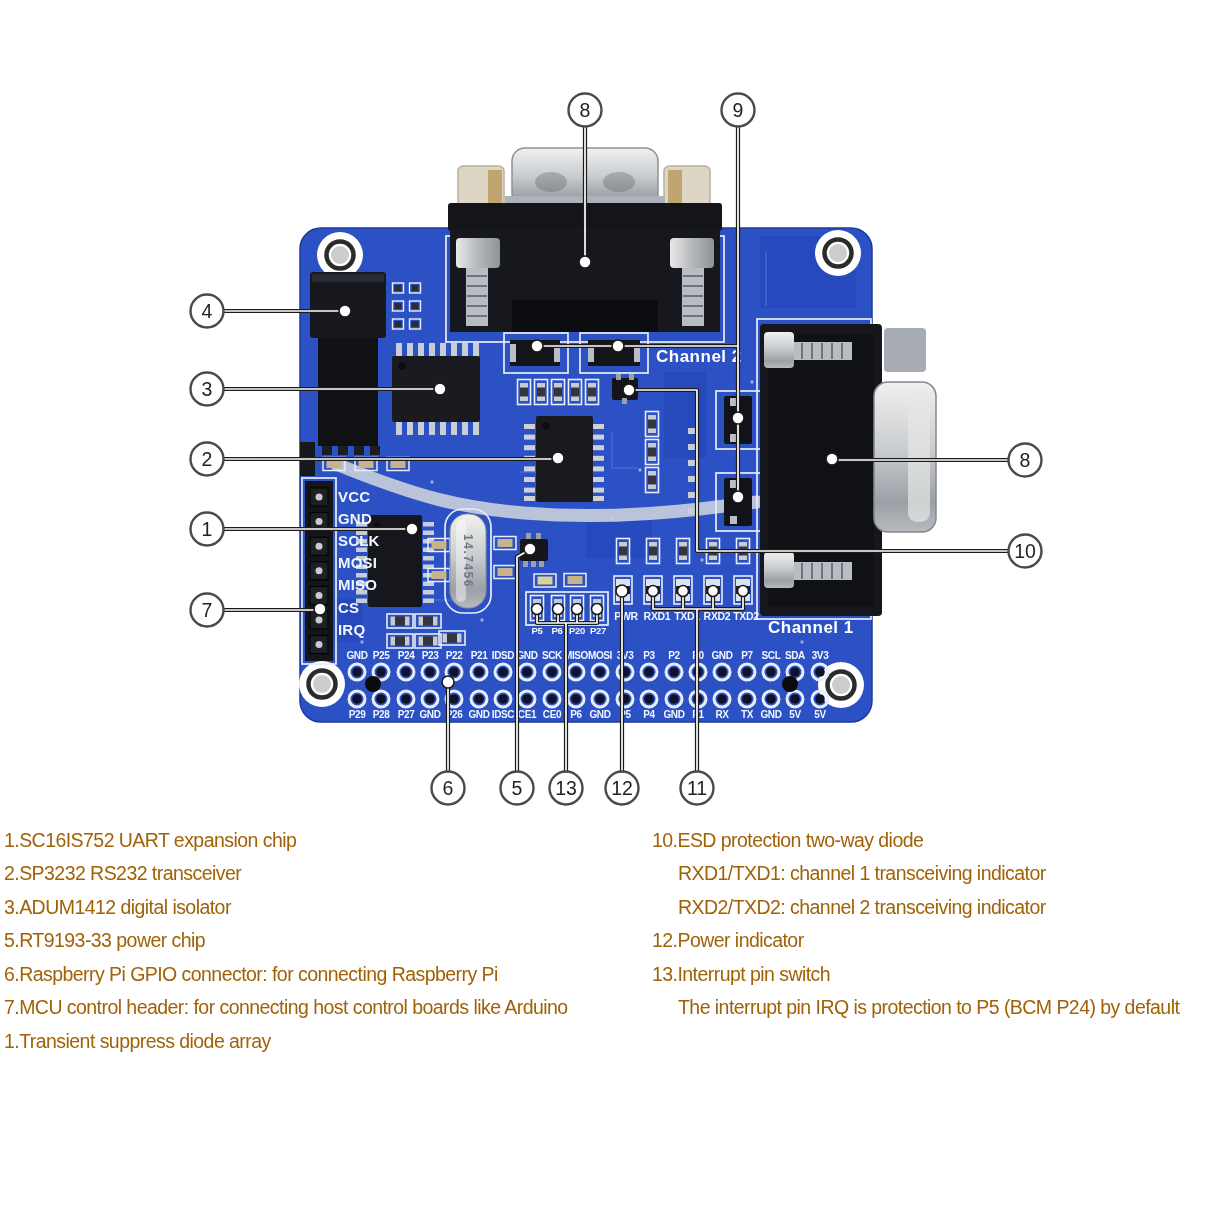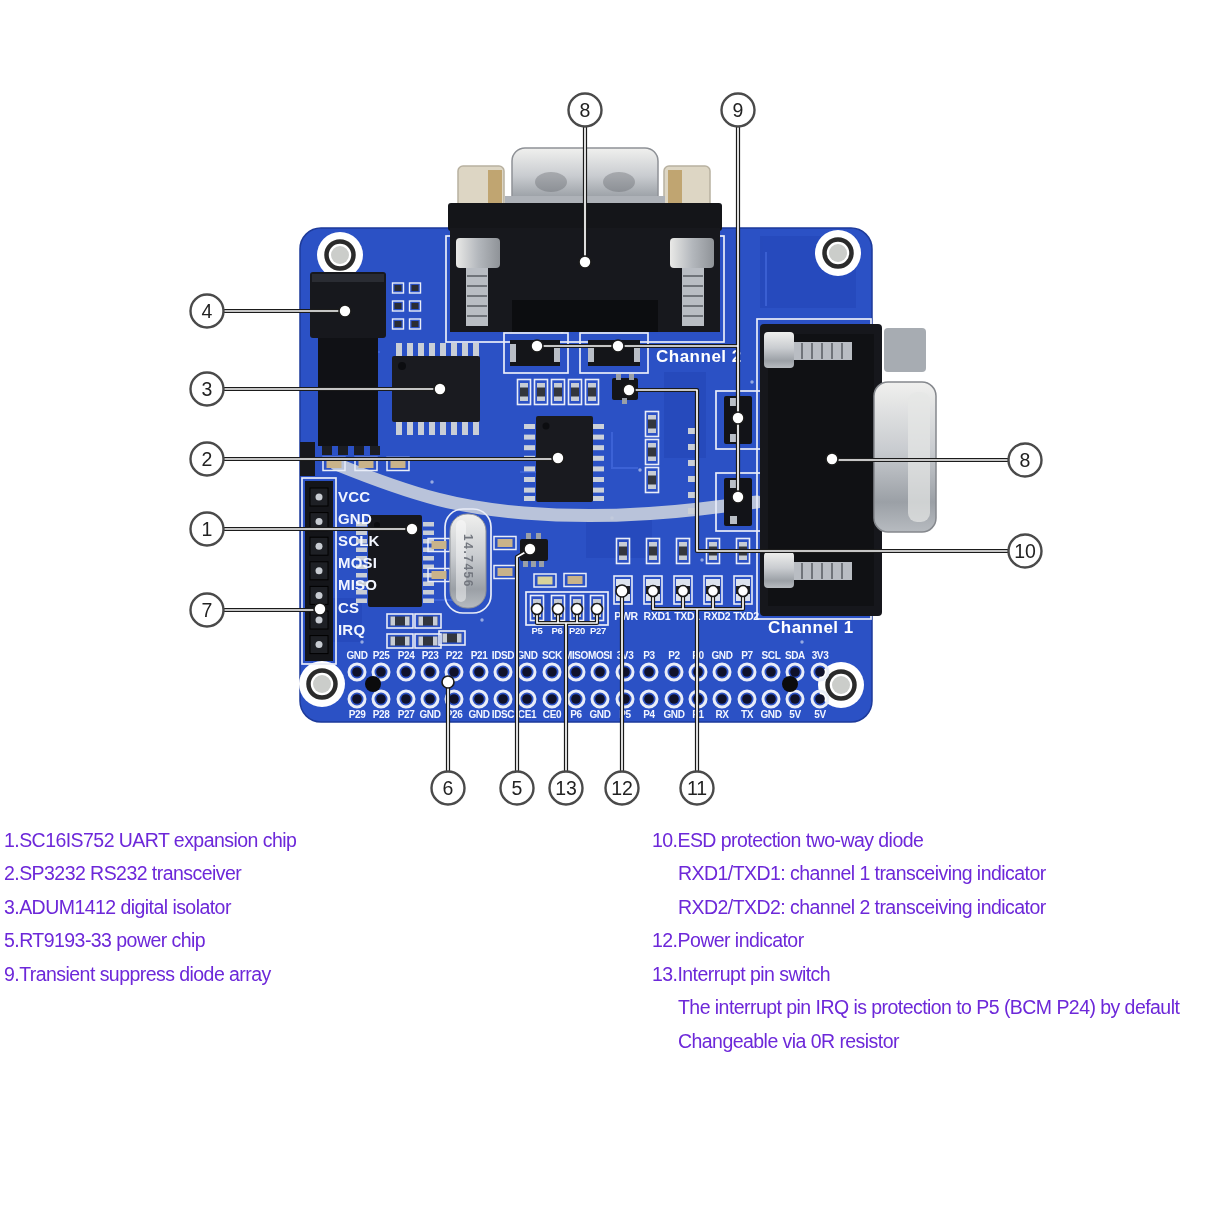--- a/index.html
+++ b/index.html
@@ -13,21 +13,21 @@
   .st{font:700 9.5px "Liberation Sans",sans-serif;fill:#f2f6ff;text-anchor:middle;letter-spacing:-0.3px;}
   .cht{font:700 17px "Liberation Sans",sans-serif;fill:#ffffff;letter-spacing:0.5px;}
   .xt{font:600 12px "Liberation Sans",sans-serif;fill:#73777f;text-anchor:middle;letter-spacing:1.5px;}
   .co{font:400 19.5px "Liberation Sans",sans-serif;fill:#222;text-anchor:middle;}
   .cc{fill:#fff;stroke:#4a4a4a;stroke-width:2.4;}
   .lk{stroke:#1b1b1b;stroke-width:4.2;fill:none;stroke-linecap:round;stroke-linejoin:round;}
   .lw{stroke:#ffffff;stroke-width:1.7;fill:none;stroke-linecap:round;stroke-linejoin:round;}
   .ld{fill:#ffffff;stroke:#1b1b1b;stroke-width:1.6;}
   .silk{fill:none;stroke:#e9edf8;stroke-width:1.7;}
   
-  .legend-col{position:absolute;top:824px;color:#6d28d9;font-size:19.5px;letter-spacing:-0.55px;
+  .legend-col{position:absolute;top:824px;color:#a16207;font-size:19.5px;letter-spacing:-0.55px;
               white-space:nowrap;}
   .legend-col .row{height:33.45px;line-height:33.45px;}
   .legend-col .row.ind{padding-left:26px;}
 </style>
 </head>
 <body>
 
 <div class="stage">
 
 <svg width="1212" height="1212" viewBox="0 0 1212 1212">
@@ -643,24 +643,25 @@
     <circle class="cc" cx="697" cy="788" r="16.5"></circle>
     <text class="co" x="697" y="795">11</text>
   </g>
 </svg>
 
   <div class="legend-col" style="left:4px;">
     <div class="row">1.SC16IS752 UART expansion chip</div>
     <div class="row">2.SP3232 RS232 transceiver</div>
     <div class="row">3.ADUM1412 digital isolator</div>
     <div class="row">5.RT9193-33 power chip</div>
-    <div class="row">9.Transient suppress diode array</div>
+    <div class="row">6.Raspberry Pi GPIO connector: for connecting Raspberry Pi</div>
+    <div class="row">7.MCU control header: for connecting host control boards like Arduino</div>
+    <div class="row">1.Transient suppress diode array</div>
   </div>
   <div class="legend-col" style="left:652px;">
     <div class="row">10.ESD protection two-way diode</div>
     <div class="row ind">RXD1/TXD1: channel 1 transceiving indicator</div>
     <div class="row ind">RXD2/TXD2: channel 2 transceiving indicator</div>
     <div class="row">12.Power indicator</div>
     <div class="row">13.Interrupt pin switch</div>
     <div class="row ind">The interrupt pin IRQ is protection to P5 (BCM P24) by default</div>
-    <div class="row ind">Changeable via 0R resistor</div>
   </div>
 </div>
 
 </body></html>

